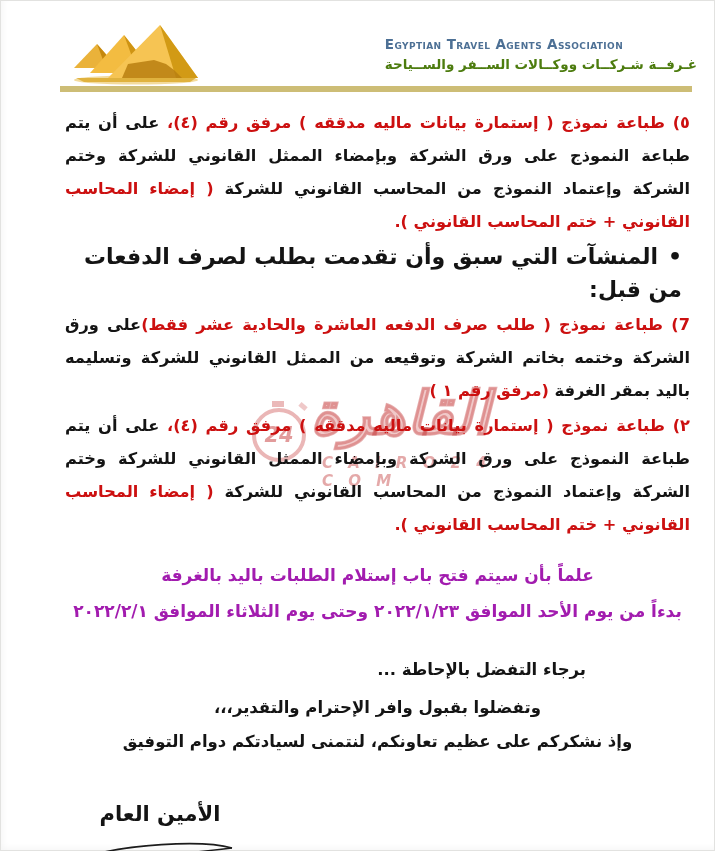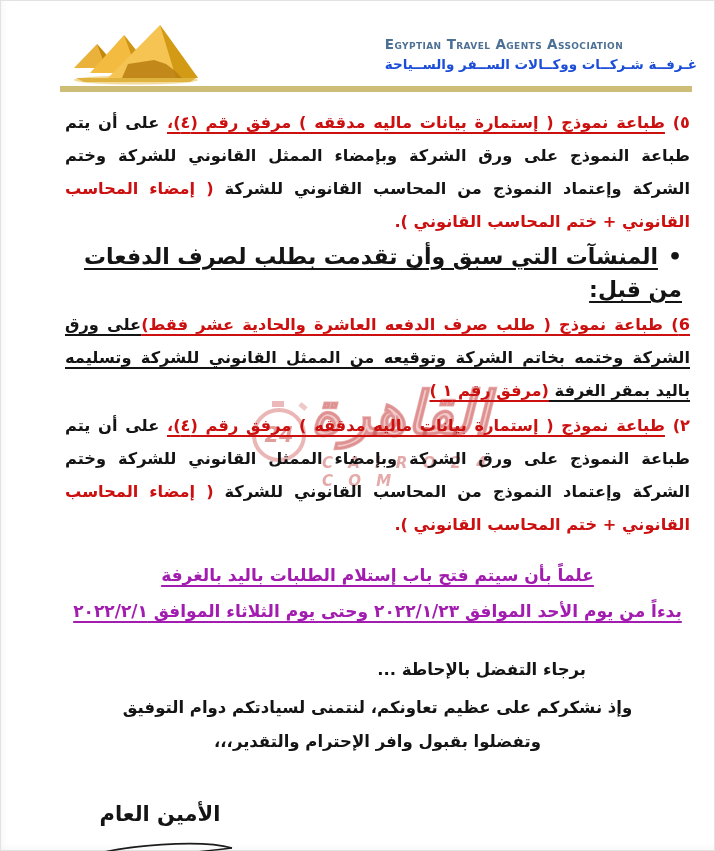--- a/index.html
+++ b/index.html
@@ -6,27 +6,27 @@
   .page{
     width:715px;height:851px;position:relative;background:#ffffff;
     font-family:"DejaVu Sans",sans-serif;overflow:hidden;
     box-shadow:inset 0 0 0 1px #e2e2e0, inset 3px -3px 6px rgba(0,0,0,.04);
   }
   
   .header{display:flex;direction:ltr;align-items:flex-start;padding:20px 14px 0 70px;height:78px;box-sizing:border-box;}
   .logo{width:134px;height:70px;flex:0 0 auto;}
   .header-text{margin-left:auto;margin-right:4px;text-align:left;padding-top:16px;}
   .org-en{font-size:13.5px;font-weight:bold;color:#4d7095;letter-spacing:.4px;font-variant:small-caps;white-space:nowrap;}
-  .org-ar{font-size:13.5px;font-weight:bold;color:#1d4ed8;margin-top:4px;direction:rtl;letter-spacing:.5px;white-space:nowrap;}
+  .org-ar{font-size:13.5px;font-weight:bold;color:#4d7c0f;margin-top:4px;direction:rtl;letter-spacing:.5px;white-space:nowrap;}
   .divider{height:6px;background:#cdbd76;margin:8px 23px 0 60px;}
   
   .content{position:relative;z-index:1;direction:rtl;padding:14px 25px 0 65px;color:#141414;font-weight:bold;}
   .para{font-size:16.2px;line-height:33px;text-align:justify;margin:0 0 2px 0;}
   .red{color:#cc1010;}
-  .u{text-decoration:underline;text-underline-offset:4px;text-decoration-thickness:1.5px;}
+  .u{text-underline-offset:4px;text-decoration-thickness:1.5px;}
   .bullet-line{font-size:22px;line-height:33px;margin:2px 8px 2px 0;}
   .bullet{margin-left:10px;}
   .notice{margin-top:16px;text-align:center;}
   .notice p{margin:0;font-size:17px;line-height:36px;color:#a21caf;font-weight:bold;}
   .closing-1{margin:26px 0 7px 0;font-size:16.5px;line-height:30px;text-align:right;padding-left:0;padding-right:104px;}
   .closing-c{margin:2px 0 0 0;font-size:16.5px;line-height:32px;text-align:center;}
   
   .bottom{display:flex;direction:rtl;justify-content:space-between;margin-top:38px;}
   .attachments{margin-right:16px;text-align:right;padding-top:56px;}
   .signature{width:190px;text-align:center;margin-top:6px;}
@@ -72,32 +72,32 @@
     </div>
   </div>
   <div class="divider"></div>
 
   <div class="content">
 
     <p class="para"><span class="red">٥) </span><span class="red u">طباعة نموذج ( إستمارة بيانات ماليه مدققه ) مرفق رقم (٤)،</span><span> على أن يتم طباعة النموذج على ورق الشركة وبإمضاء الممثل القانوني للشركة وختم الشركة وإعتماد النموذج من المحاسب القانوني للشركة </span><span class="red">( إمضاء المحاسب القانوني + ختم المحاسب القانوني ).</span></p>
 
     <p class="bullet-line"><span class="bullet">•</span><span class="u">المنشآت التي سبق وأن تقدمت بطلب لصرف الدفعات من قبل:</span></p>
 
-    <p class="para"><span class="red u">6) طباعة نموذج ( طلب صرف الدفعه العاشرة والحادية عشر فقط)</span><span class="u">على ورق الشركة وختمه بخاتم الشركة وتوقيعه من الممثل القانوني للشركة وتسليمه باليد بمقر الغرفة </span><span class="red u">(مرفق رقم ١ )</span></p>
+    <p class="para"><span class="red u">7) طباعة نموذج ( طلب صرف الدفعه العاشرة والحادية عشر فقط)</span><span class="u">على ورق الشركة وختمه بخاتم الشركة وتوقيعه من الممثل القانوني للشركة وتسليمه باليد بمقر الغرفة </span><span class="red u">(مرفق رقم ١ )</span></p>
 
     <p class="para"><span class="red">٢) </span><span class="red u">طباعة نموذج ( إستمارة بيانات ماليه مدققه ) مرفق رقم (٤)،</span><span> على أن يتم طباعة النموذج على ورق الشركة وبإمضاء الممثل القانوني للشركة وختم الشركة وإعتماد النموذج من المحاسب القانوني للشركة </span><span class="red">( إمضاء المحاسب القانوني + ختم المحاسب القانوني ).</span></p>
 
     <div class="notice">
       <p><span class="u">علماً بأن سيتم فتح باب إستلام الطلبات باليد بالغرفة</span></p>
       <p><span class="u">بدءاً من يوم الأحد الموافق ٢٠٢٢/١/٢٣ وحتى يوم الثلاثاء الموافق ٢٠٢٢/٢/١</span></p>
     </div>
 
     <p class="closing-1">برجاء التفضل بالإحاطة ...</p>
+    <p class="closing-c">وتفضلوا بقبول وافر الإحترام والتقدير،،،</p>
     <p class="closing-c">وإذ نشكركم على عظيم تعاونكم، لنتمنى لسيادتكم دوام التوفيق</p>
-    <p class="closing-c">وتفضلوا بقبول وافر الإحترام والتقدير،،،</p>
 
     <div class="bottom">
 
       <div class="attachments">
         
         
         
         
         
       </div>

